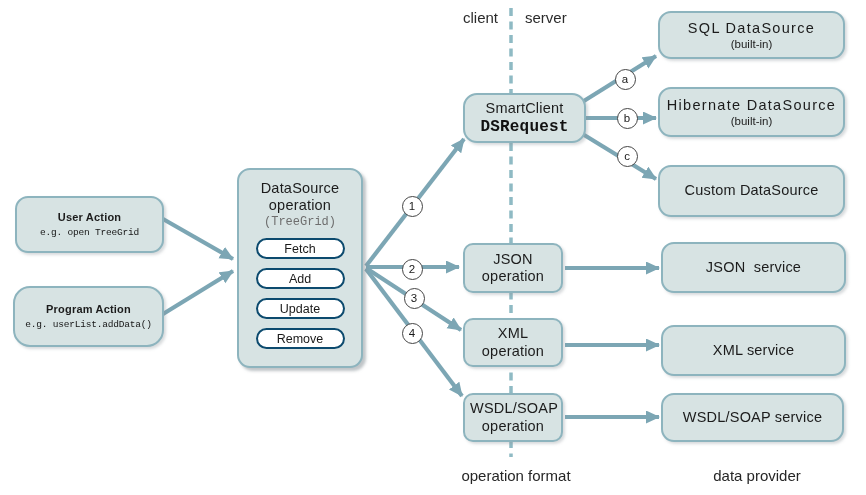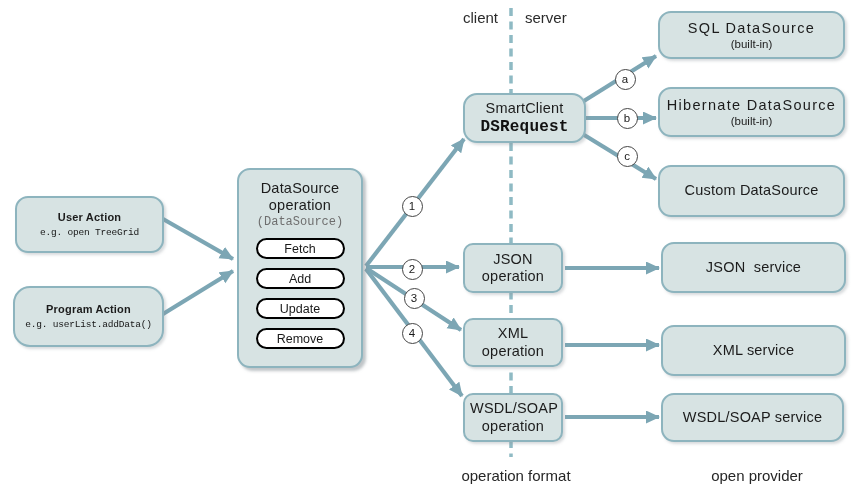--- a/index.html
+++ b/index.html
@@ -50,21 +50,21 @@
     letter-spacing: 0.2px;
   }
   .node-paren-mono {
     font-family: "Liberation Mono", monospace;
     font-size: 12px; color: var(--text-grey); margin-top: 1px;
   }
   #datasource-operation-node { justify-content: flex-start; padding-top: 10px; }
   .pill {
     width: 89px; height: 21px; margin-top: 9px;
     background: #ffffff;
-    border: 2px solid #000000;
+    border: 2px solid #0c4a6e;
     border-radius: 12px;
     display: flex; align-items: center; justify-content: center;
     font-size: 12.5px; color: #1a1a1a;
   }
   .zone-label {
     position: absolute; z-index: 2;
     font-size: 15px; color: #2b2b2b;
   }
   .footer-label {
     position: absolute; z-index: 2;
@@ -116,21 +116,21 @@
   <div class="node-sub-mono">e.g. open TreeGrid</div>
 </div>
 
 <div class="node" style="left:13px; top:286px; width:151px; height:61px;border-radius:17px;">
   <div class="node-title big">Program Action</div>
   <div class="node-sub-mono">e.g. userList.addData()</div>
 </div>
 
 <div class="node" id="datasource-operation-node" style="left:237px; top:168px; width:126px; height:200px; box-shadow:3px 3px 3px rgba(130,140,145,0.5);text-align:center;">
   <div class="node-title" style="width:92px;">DataSource operation</div>
-  <div class="node-paren-mono">(DataSource)</div>
+  <div class="node-paren-mono">(TreeGrid)</div>
   <div class="pill">Fetch</div>
   <div class="pill">Add</div>
   <div class="pill">Update</div>
   <div class="pill">Remove</div>
 </div>
 
 <div class="node" style="left:463px; top:93px; width:123px; height:50px; border-radius:14px;">
   <div class="node-title">SmartClient</div>
   <div class="node-code">DSRequest</div>
 </div>
@@ -175,13 +175,13 @@
 
 <div class="connector-badge" style="left:401.5px; top:195.5px;">1</div>
 <div class="connector-badge" style="left:401.5px; top:258.5px;">2</div>
 <div class="connector-badge" style="left:403.5px; top:287.5px;">3</div>
 <div class="connector-badge" style="left:401.5px; top:322.5px;">4</div>
 <div class="connector-badge" style="left:614.5px; top:68.5px;">a</div>
 <div class="connector-badge" style="left:616.5px; top:107.5px;">b</div>
 <div class="connector-badge" style="left:616.5px; top:145.5px;">c</div>
 
 <div class="footer-label" style="left:436px; top:467px;">operation format</div>
-<div class="footer-label" style="left:677px; top:467px;">open provider</div>
+<div class="footer-label" style="left:677px; top:467px;">data provider</div>
 
 </body></html>

